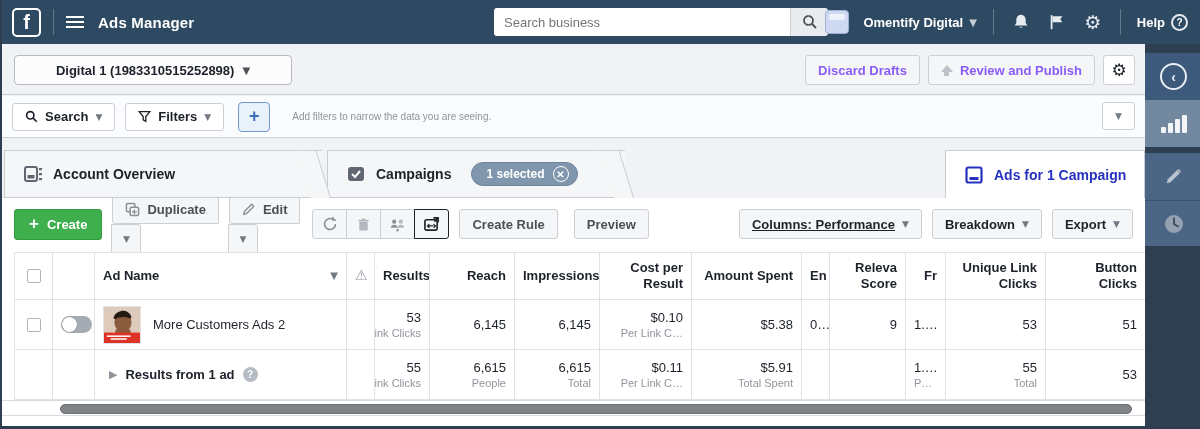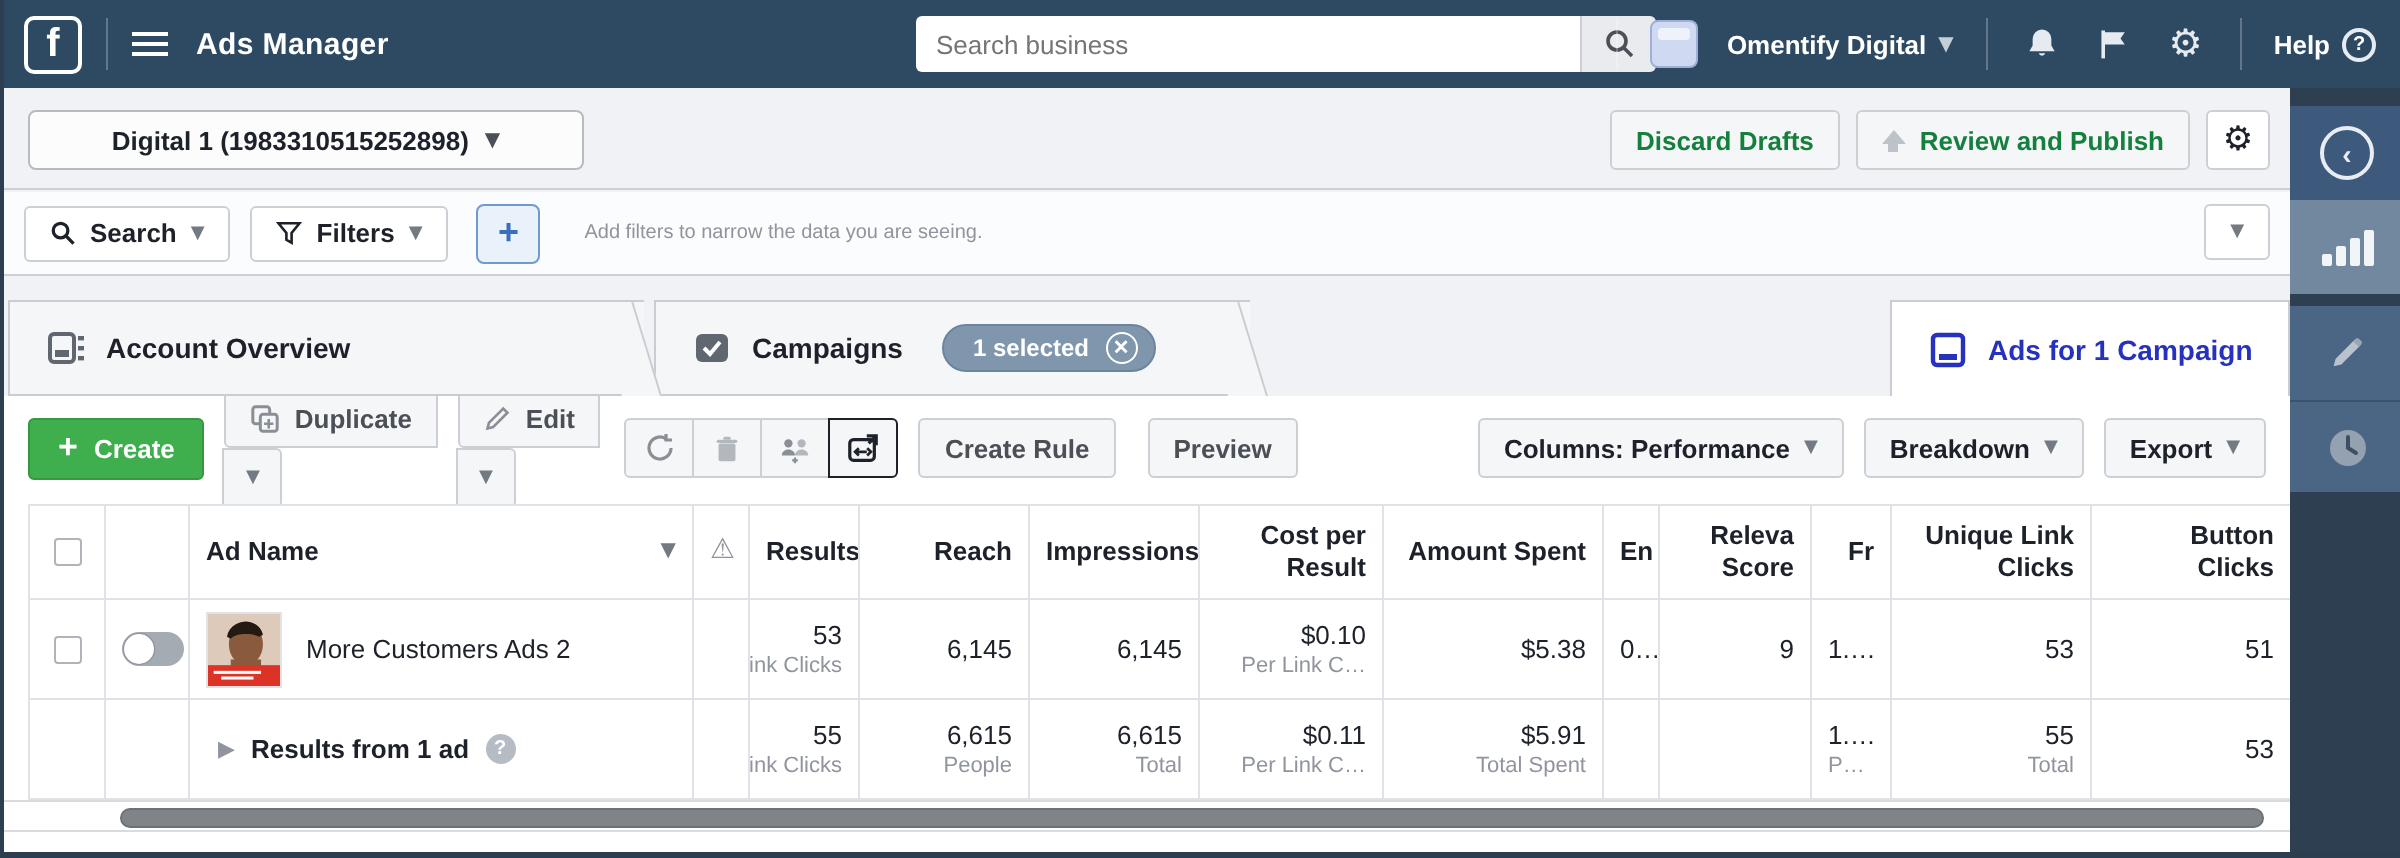--- a/index.html
+++ b/index.html
@@ -11,21 +11,21 @@
   .topbar { position:absolute; top:0; left:-2px; width:1202px; height:44px; background:#2e4a63;
             display:flex; align-items:center; color:#fff; z-index:50; }
   .fb-logo { width:29px; height:29px; border:2px solid #fff; border-radius:5px; margin-left:12px;
              display:flex; align-items:center; justify-content:center; font-weight:bold; font-size:20px; }
   .tb-div { width:1px; height:26px; background:rgba(255,255,255,.25); margin:0 12px; }
   .burger { display:flex; flex-direction:column; gap:3px; cursor:pointer; }
   .burger div { width:18px; height:2px; background:#fff; }
   .tb-title { font-size:15px; font-weight:bold; margin-left:14px; letter-spacing:.2px; }
   .searchwrap { position:absolute; left:458px; top:8px; width:370px; height:28px; display:flex; }
   .searchwrap input { flex:1; border:none; border-radius:3px 0 0 3px; padding:0 10px; font-size:13px;
-                      font-family:"Liberation Sans",sans-serif; outline:none; }
+                      font-family:"Liberation Sans",sans-serif; outline:none;margin-left:36px; }
   .search-btn { width:38px; background:#e9ebee; border:none; border-left:1px solid #ccd0d5;
                 border-radius:0 3px 3px 0; display:flex; align-items:center; justify-content:center; cursor:pointer; }
   .tb-right { position:absolute; right:4px; top:0; height:44px; display:flex; align-items:center; gap:14px; }
   .biz-chip { width:24px; height:24px; background:#cfd9f1; border:1px solid #9fb0d8; border-radius:4px; position:relative; }
   .biz-chip::before { content:""; position:absolute; top:3px; left:3px; right:3px; height:6px; background:#eef2fb; border-radius:2px; }
   .tb-name { font-size:13px; font-weight:bold; display:flex; align-items:center; gap:6px; cursor:pointer; }
   .caret { font-size:10px; color:#c5cdd6; font-family:"DejaVu Sans",sans-serif; }
   .tb-icon { width:22px; height:22px; display:flex; align-items:center; justify-content:center; cursor:pointer; }
   .gear-glyph { font-family:"DejaVu Sans",sans-serif; font-size:19px; color:#e6ebf1; line-height:1; }
   .help { display:flex; align-items:center; gap:6px; font-size:13px; font-weight:bold; margin-right:10px; cursor:pointer; }
@@ -47,21 +47,21 @@
   
   .acct-row { position:absolute; top:44px; left:0; width:1143px; height:51px; background:#f0f2f5;
               border-bottom:1px solid #ccd0d5; }
   .acct-btn { position:absolute; left:12px; top:11px; width:278px; height:30px; background:#fcfcfd;
               border:1px solid #b6bbc1; border-radius:4px; font-size:13px; font-weight:bold; color:#1d2129;
               display:flex; align-items:center; justify-content:center; gap:8px; cursor:pointer; }
   .acct-right { position:absolute; right:10px; top:11px; display:flex; gap:8px; align-items:center; }
   .btn { height:30px; padding:0 12px; background:#f5f6f7; border:1px solid #ccd0d5; border-radius:3px;
          font-size:13px; font-weight:bold; color:#4b4f56; display:inline-flex; align-items:center; gap:7px;
          cursor:pointer; font-family:"Liberation Sans",sans-serif; white-space:nowrap; }
-  .btn.disabled { color:#15803d; }
+  .btn.disabled { color:#8b5cf6; }
   .btn.icon-only { width:32px; padding:0; justify-content:center; background:#fff; }
   .up-arrow { width:0; height:0; border-left:6px solid transparent; border-right:6px solid transparent;
               border-bottom:7px solid #bec3c9; position:relative; top:-2px; }
   .up-arrow::after { content:""; position:absolute; left:-2.5px; top:6px; width:5px; height:5px; background:#bec3c9; }
 
   
   .filter-row { position:absolute; top:96px; left:0; width:1143px; height:42px; background:#fbfcfd;
                 border-bottom:1px solid #ccd0d5; display:flex; align-items:center; }
   .filter-row .btn { background:#fff; margin-left:10px; height:28px; color:#1d2129; }
   .plus-btn { margin-left:14px; width:32px; height:30px; background:#e9f1fb; border:1px solid #6f9ad0;
@@ -393,21 +393,21 @@
               </svg>
           </span>
         </button>
       </div>
 
       <button class="btn" style="margin-left:10px;">Create Rule</button>
       <button class="btn gap16">Preview</button>
 
       <div class="tb-rightgrp">
         <button class="btn">
-          <span style="color:#1d2129;">Columns: Performance</span>
+          <span style="color:#1d2129;text-decoration:underline;">Columns: Performance</span>
           <span class="tool-caret">▼</span>
         </button>
         <button class="btn">
           <span style="color:#1d2129;">Breakdown</span>
           <span class="tool-caret">▼</span>
         </button>
         <button class="btn">
           <span style="color:#1d2129;">Export</span>
           <span class="tool-caret">▼</span>
         </button>

